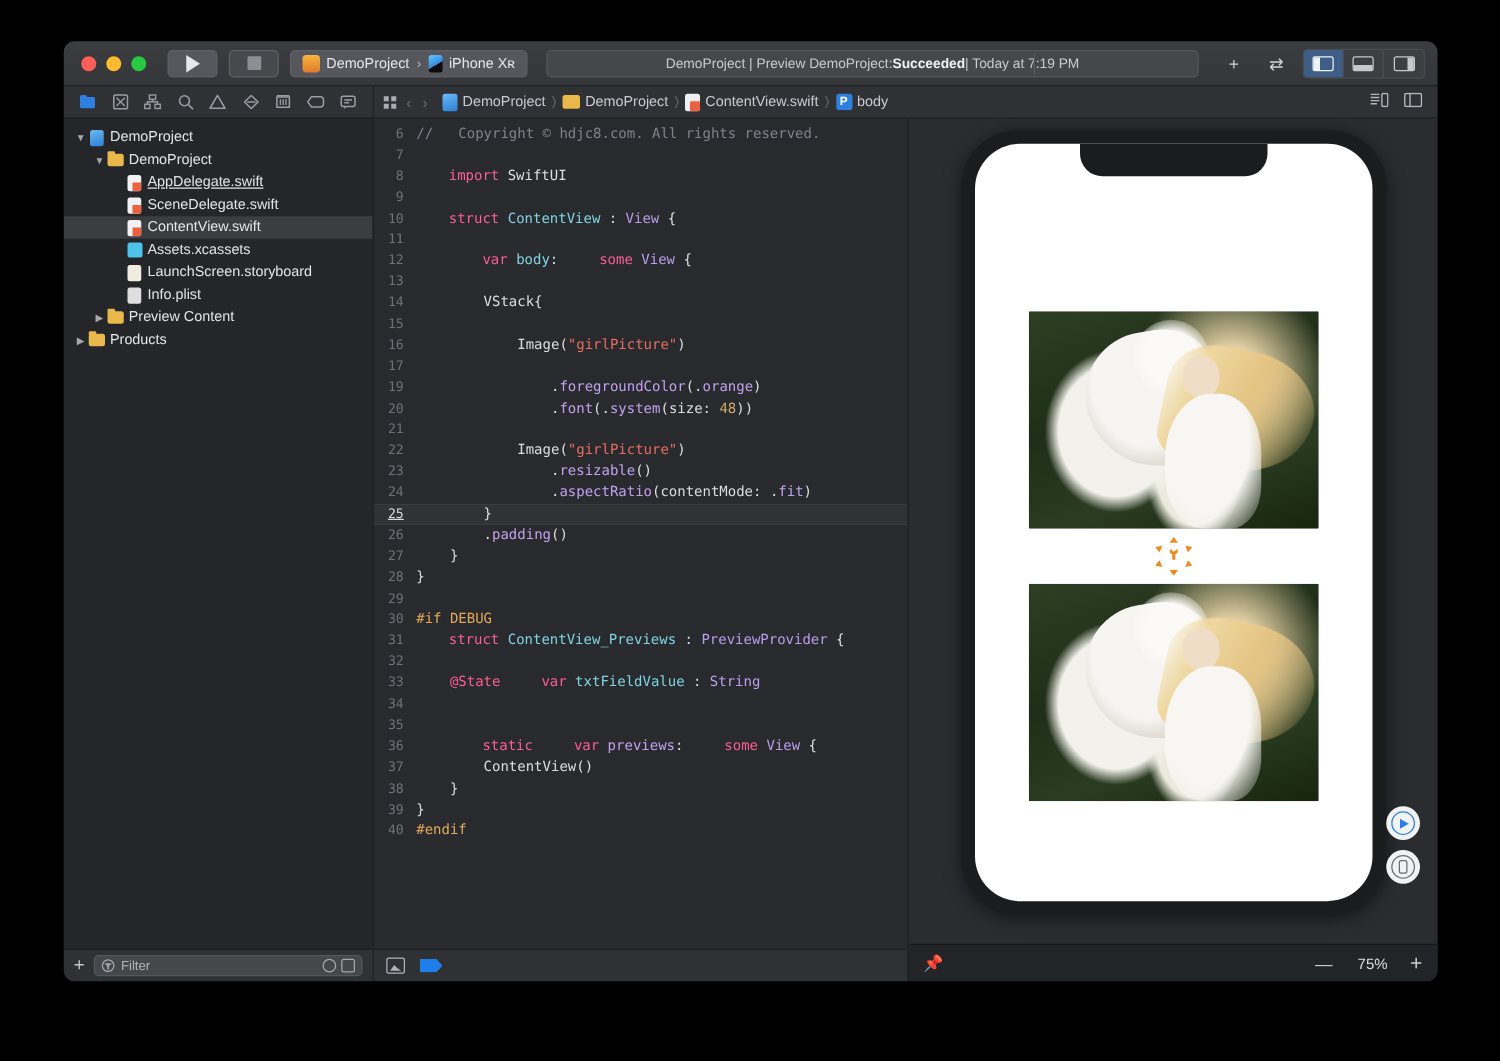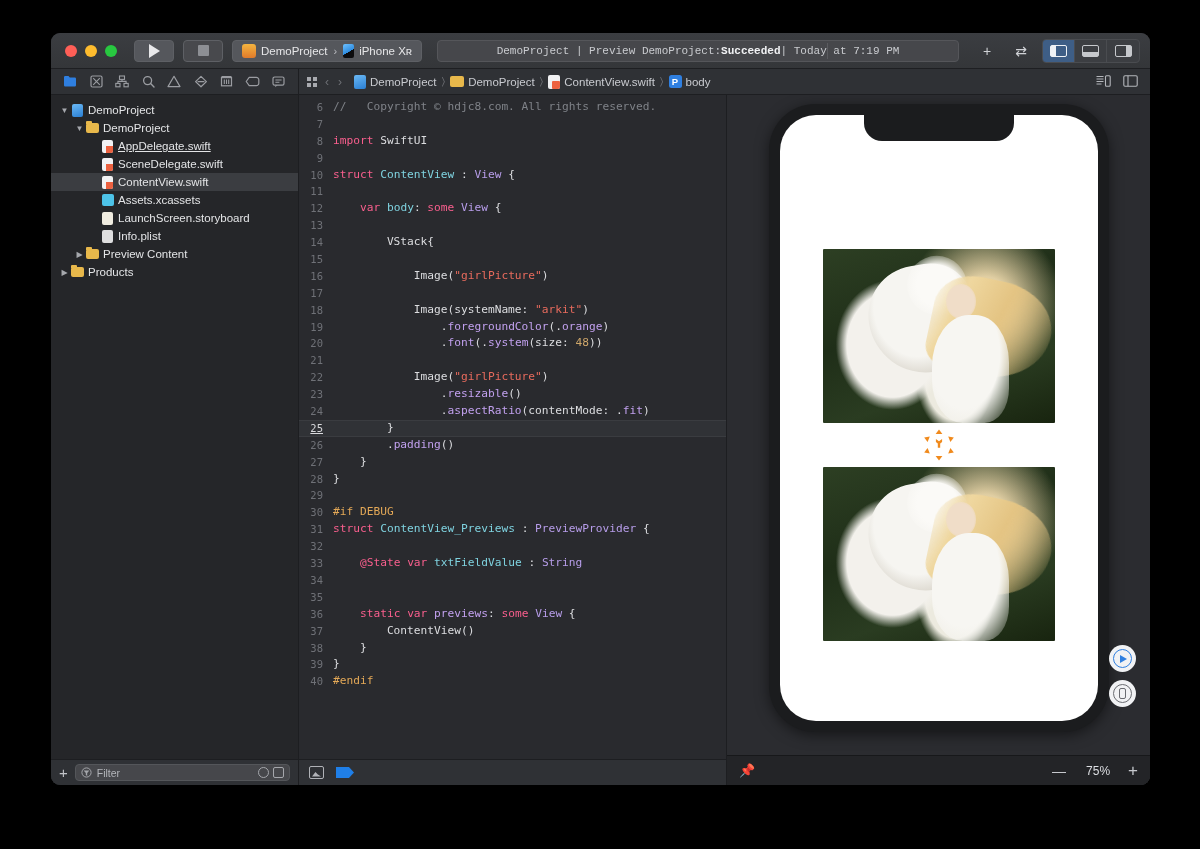--- a/index.html
+++ b/index.html
@@ -71,21 +71,20 @@
   }
 
   .status-bar {
     flex: 1; height: 22px;
     background: #46474b; border: 1px solid #55565a;
     border-radius: 4px;
     display: flex; align-items: center; justify-content: center;
     color: #c9cbcf; font-size: 11px;
     margin: 0 6px;
     position: relative;
-    font-family: Liberation Mono, monospace;
   }
   .status-bar .ok { color: #f0f1f3; font-weight: bold; }
   .status-bar .divider {
     position: absolute; right: 130px; top: 2px; bottom: 2px;
     width: 1px; background: #5a5b5f;
   }
 
   .tb-right { display: flex; align-items: center; gap: 8px; }
   .icon-btn {
     width: 26px; height: 22px; border-radius: 4px;
@@ -207,21 +206,21 @@
   }
   .cl { display: flex; height: 16.9px; align-items: center; white-space: pre; }
   .cl.current { background: #303236; box-shadow: inset 0 1px 0 #3a3c40, inset 0 -1px 0 #3a3c40; }
   .ln {
     width: 34px; flex: 0 0 34px; text-align: right; padding-right: 10px;
     color: #6f7177; font-size: 10.5px;
     font-family: "DejaVu Sans Mono", monospace;
   }
   .cl.current .ln { color: #d8d9dc; text-decoration: underline; }
   .src { color: #dcdde0; }
-  .k { color: #fa5f8e; }        
+  .k { color: #fa5f8e; margin-left: 26px; }        
   .ty { color: #7fd3e0; }       
   .tyv { color: #b79dea; }      
   .st { color: #e86b5d; }       
   .m { color: #c1a0ee; }        
   .n { color: #cfa76a; }        
   .cm { color: #7f8288; }       
   .pp { color: #e3a857; }       
   .at { color: #fa5f8e; }
 
   .editbar {
@@ -611,21 +610,20 @@
           <div class="cl"><span class="ln">8</span><span><span class="k">import</span><span class="src"> SwiftUI</span></span></div>
           <div class="cl"><span class="ln">9</span><span></span></div>
           <div class="cl"><span class="ln">10</span><span><span class="k">struct</span><span class="src"> </span><span class="ty">ContentView</span><span class="src"> : </span><span class="tyv">View</span><span class="src"> {</span></span></div>
           <div class="cl"><span class="ln">11</span><span></span></div>
           <div class="cl"><span class="ln">12</span><span><span class="src">    </span><span class="k">var</span><span class="src"> </span><span class="ty">body</span><span class="src">: </span><span class="k">some</span><span class="src"> </span><span class="tyv">View</span><span class="src"> {</span></span></div>
           <div class="cl"><span class="ln">13</span><span></span></div>
           <div class="cl"><span class="ln">14</span><span><span class="src">        VStack{</span></span></div>
           <div class="cl"><span class="ln">15</span><span></span></div>
           <div class="cl"><span class="ln">16</span><span><span class="src">            Image(</span><span class="st">"girlPicture"</span><span class="src">)</span></span></div>
           <div class="cl"><span class="ln">17</span><span></span></div>
-          <div class="cl"><span class="ln">18</span><span><span class="src">            Image(systemName: </span><span class="st">"arkit"</span><span class="src">)</span></span></div>
           <div class="cl"><span class="ln">19</span><span><span class="src">                .</span><span class="m">foregroundColor</span><span class="src">(.</span><span class="m">orange</span><span class="src">)</span></span></div>
           <div class="cl"><span class="ln">20</span><span><span class="src">                .</span><span class="m">font</span><span class="src">(.</span><span class="m">system</span><span class="src">(size: </span><span class="n">48</span><span class="src">))</span></span></div>
           <div class="cl"><span class="ln">21</span><span></span></div>
           <div class="cl"><span class="ln">22</span><span><span class="src">            Image(</span><span class="st">"girlPicture"</span><span class="src">)</span></span></div>
           <div class="cl"><span class="ln">23</span><span><span class="src">                .</span><span class="m">resizable</span><span class="src">()</span></span></div>
           <div class="cl"><span class="ln">24</span><span><span class="src">                .</span><span class="m">aspectRatio</span><span class="src">(contentMode: .</span><span class="m">fit</span><span class="src">)</span></span></div>
           <div class="cl current"><span class="ln">25</span><span><span class="src">        }</span></span></div>
           <div class="cl"><span class="ln">26</span><span><span class="src">        .</span><span class="m">padding</span><span class="src">()</span></span></div>
           <div class="cl"><span class="ln">27</span><span><span class="src">    }</span></span></div>
           <div class="cl"><span class="ln">28</span><span><span class="src">}</span></span></div>

